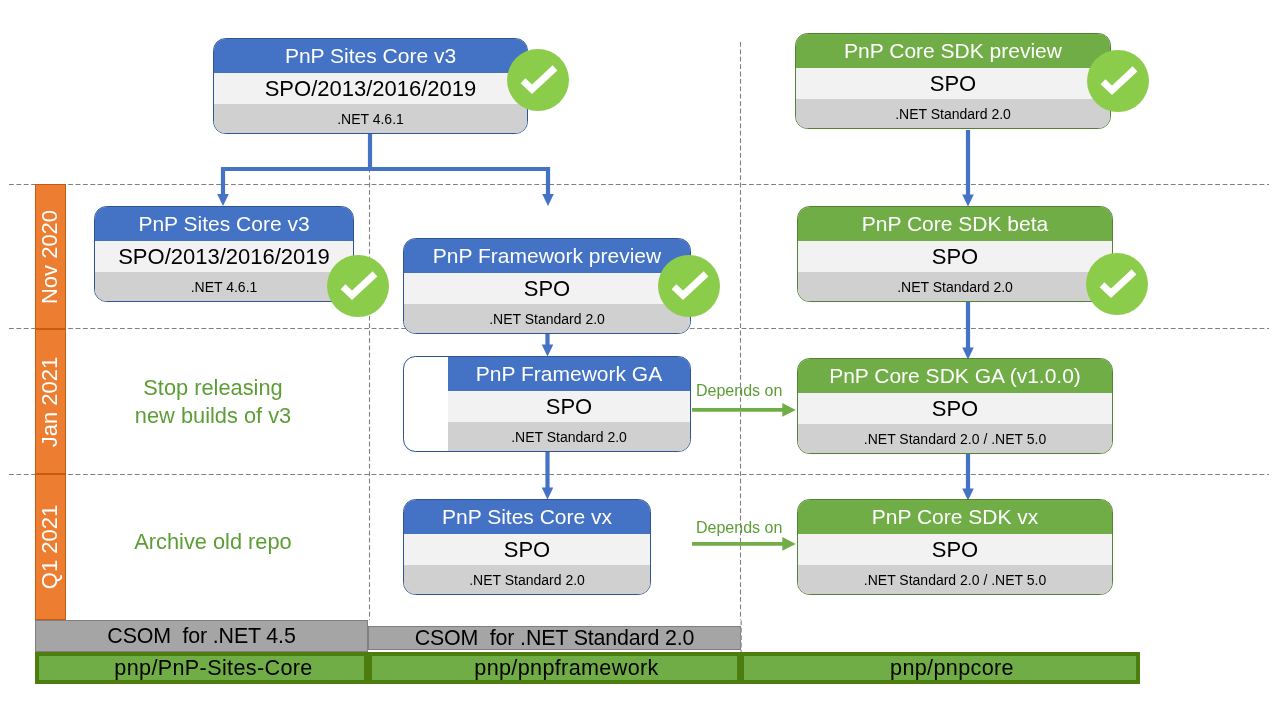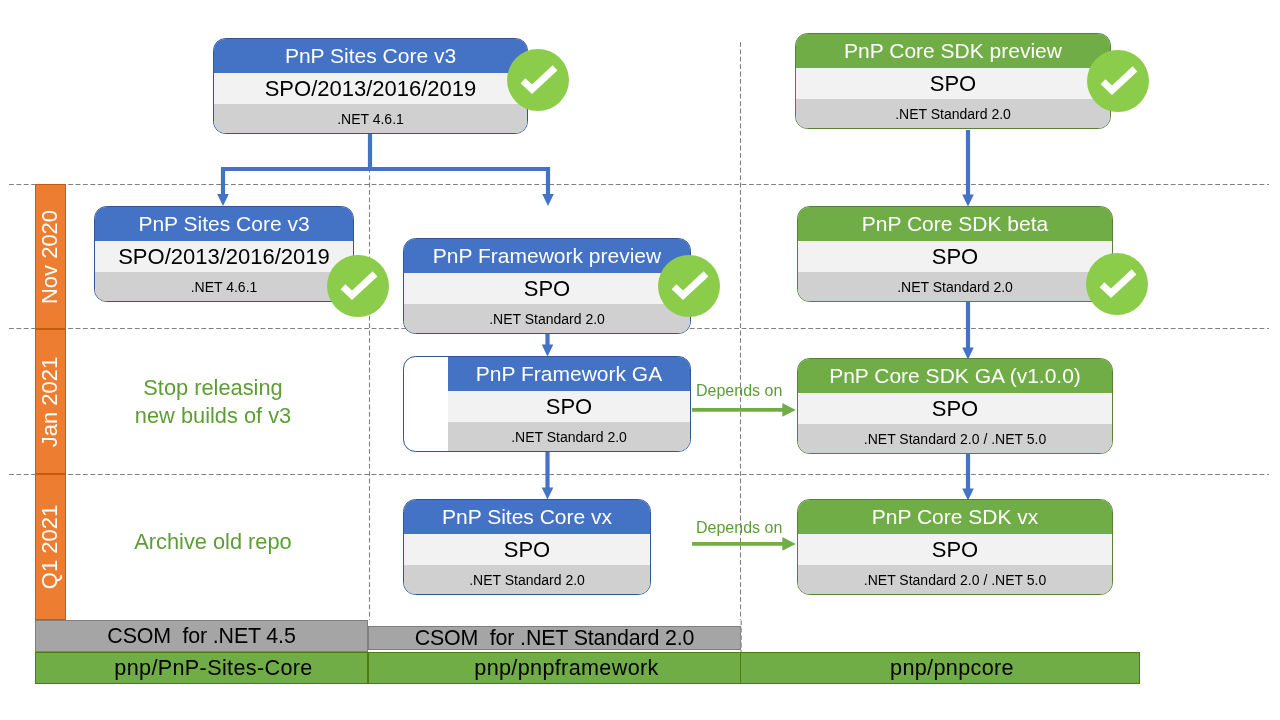--- a/index.html
+++ b/index.html
@@ -29,21 +29,21 @@
   
   .note{position:absolute;color:#5c9e35;font-size:21.8px;text-align:center;line-height:28px;}
 
   
   .dep{position:absolute;color:#5c9e35;font-size:16px;white-space:nowrap;}
 
   
   .bar{position:absolute;box-sizing:border-box;display:flex;align-items:center;justify-content:center;
        color:#000000;white-space:pre;}
   .bar.gray{background:#a5a5a5;border:1px solid #7f7f7f;font-size:21.4px;letter-spacing:-0.15px;}
-  .bar.grn{background:#70ad47;border:1px solid #4d7c0f;font-size:21.6px;letter-spacing:0.35px;padding-left:24px;}
+  .bar.grn{background:#70ad47;border:4px solid #4d7c0f;font-size:21.6px;letter-spacing:0.35px;padding-left:24px;}
 
   svg.ov{position:absolute;left:0;top:0;width:1280px;height:720px;}
 </style>
 </head>
 <body>
 
 <div id="stage">
 
   <svg class="ov" viewBox="0 0 1280 720">
     <g stroke="#808080" stroke-width="1.1" fill="none" stroke-dasharray="4.8 2.6">

